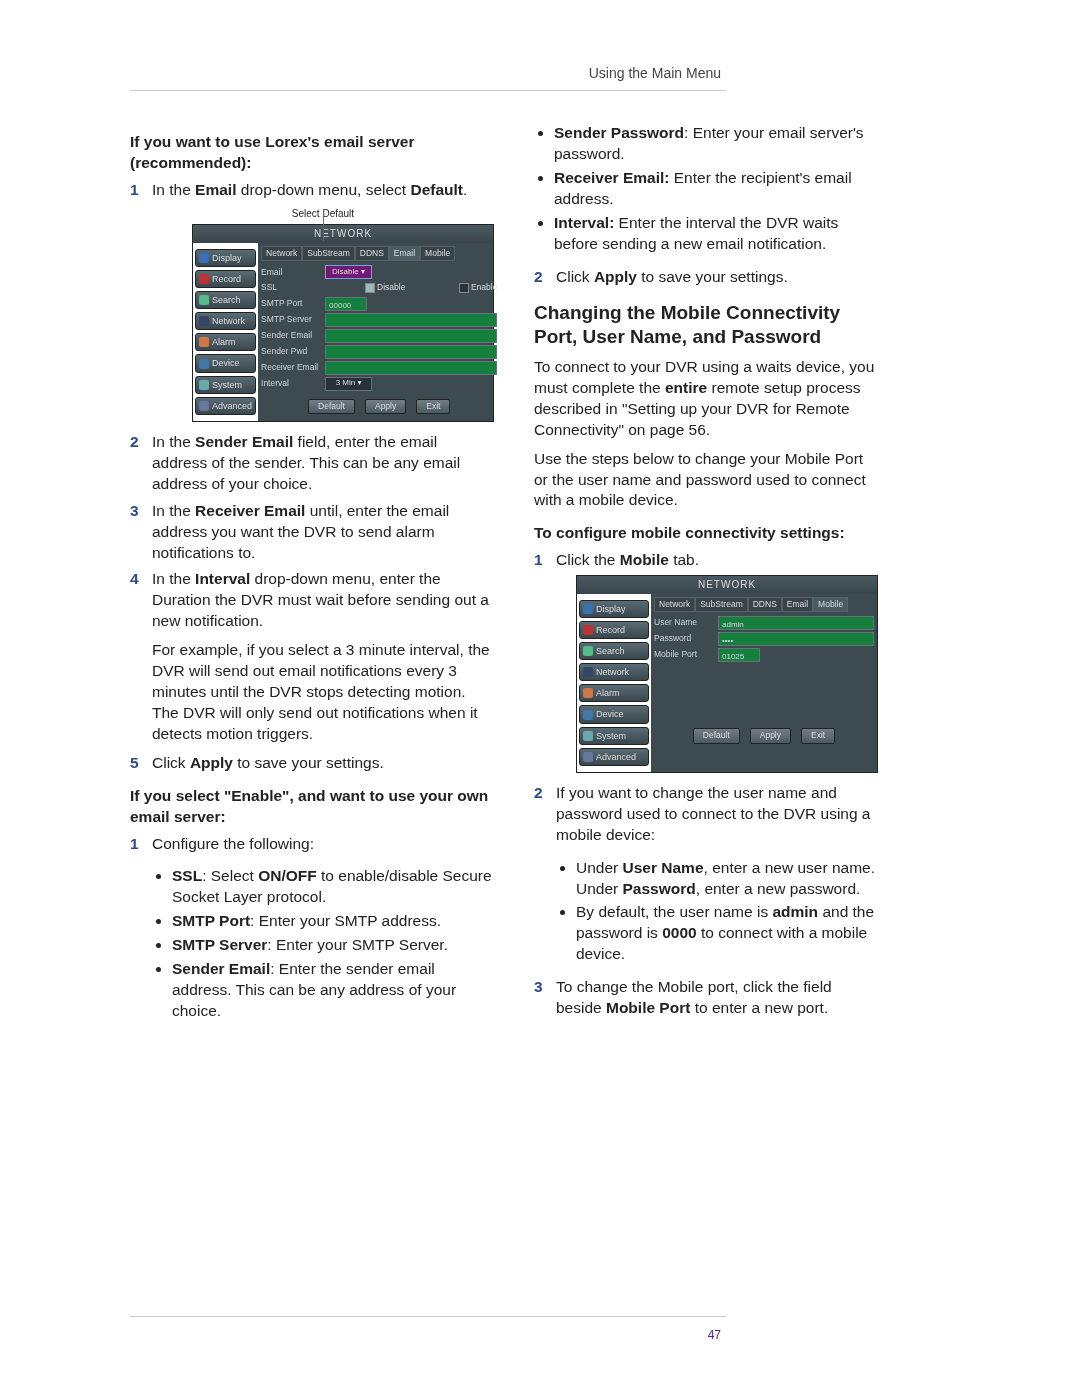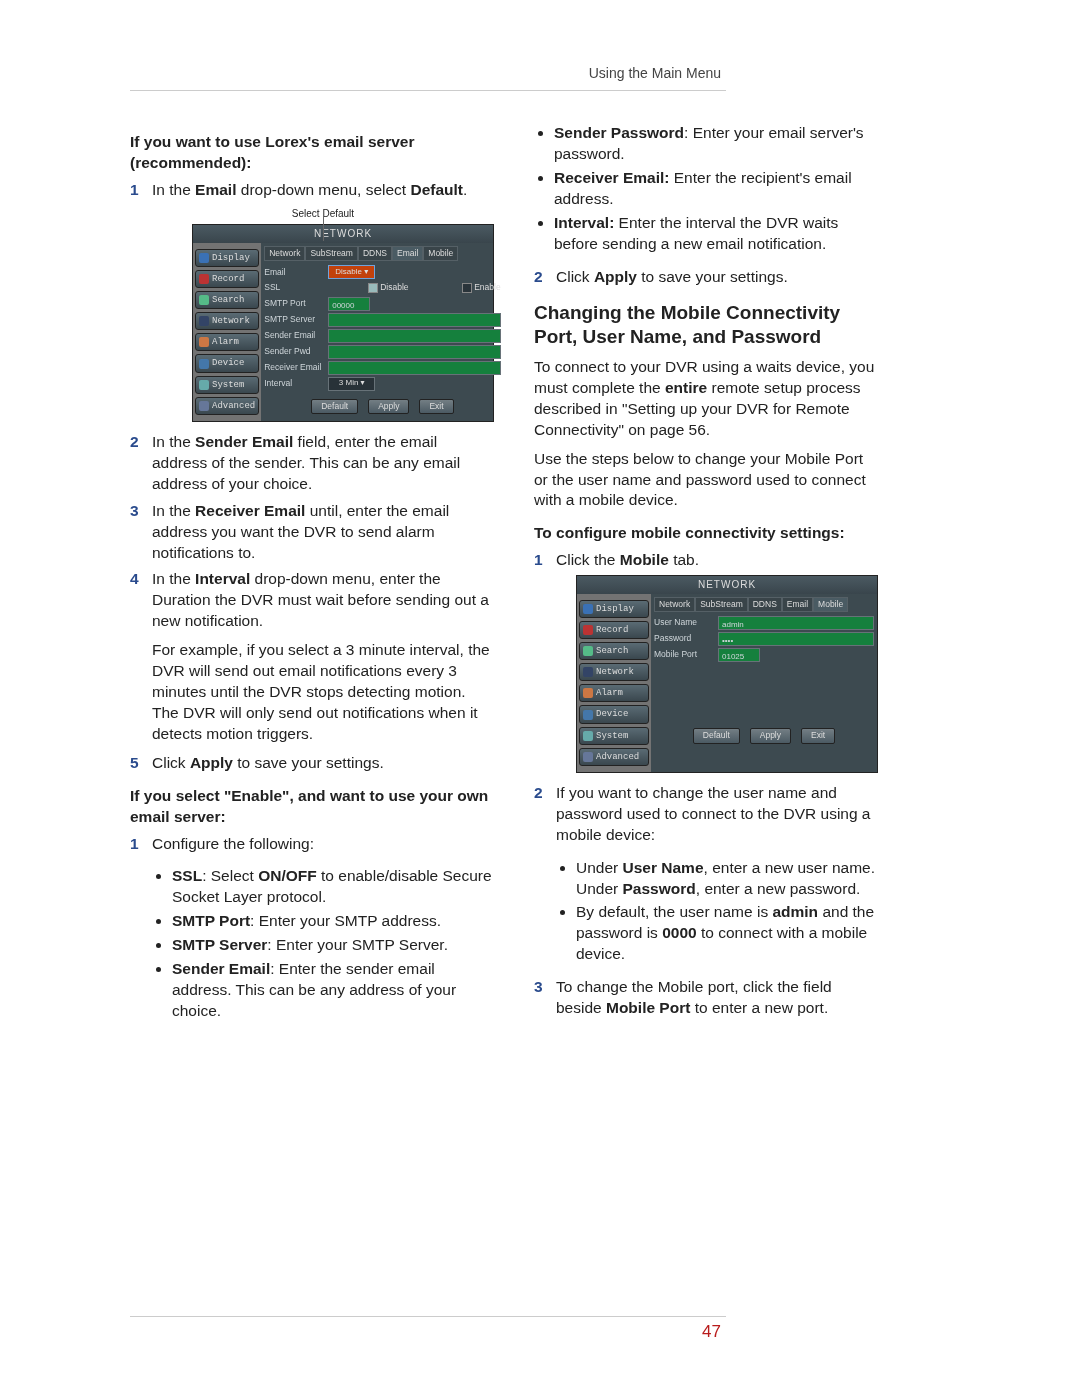--- a/index.html
+++ b/index.html
@@ -28,22 +28,22 @@
     top: 90px;
     left: 130px;
     right: 130px;
     height: 0;
     border-top: 1px solid #ccc;
   }
   .pagenum {
     position: absolute;
     bottom: 55px;
     right: 135px;
-    font-size: 17px;
-    color: #b91c1c;
+    font-size: 12px;
+    color: #4c1d95;
   }
   .bot-rule {
     position: absolute;
     bottom: 80px;
     left: 130px;
     right: 130px;
     border-top: 1px solid #ccc;
   }
   .cols {
     position: absolute;
@@ -123,23 +123,22 @@
     background: linear-gradient(#4b5a62,#39454c);
     padding: 2px 0;
     font-size: 10px;
     letter-spacing: 1px;
   }
   .dvr .body {
     display: flex;
   }
   .dvr .side {
     width: 70px;
-    background: #737373;
+    background: #ffffff;
     padding: 3px 2px;
-    font-family: Liberation Mono, monospace;
   }
   .dvr .side div {
     background: linear-gradient(#5a6b74,#3a474e);
     border: 1px solid #222;
     border-radius: 3px;
     margin: 3px 0;
     padding: 2px 3px;
     font-size: 9px;
     display: flex;
     align-items: center;
@@ -298,21 +297,21 @@
               <div class="main">
                 <div class="tabs">
                   <span>Network</span>
                   <span>SubStream</span>
                   <span>DDNS</span>
                   <span class="active">Email</span>
                   <span>Mobile</span>
                 </div>
                 <div class="row">
                     <div class="lbl">Email</div>
-                    <div class="sel" style="background:#c2410c;border-color:#6fa3dd">Disable ▾</div>
+                    <div class="sel" style="background:#701a75;border-color:#6fa3dd">Disable ▾</div>
                   </div>
                 <div class="row"><div class="lbl">SSL</div><span class="radio">
                       <span class="sq" style="background:#9bb"></span>
                       <span>Disable</span>
                     </span>&nbsp;&nbsp;<span class="radio">
                       <span class="sq"></span>
                       <span>Enable</span>
                     </span></div>
                 <div class="row">
                     <div class="lbl">SMTP Port</div>

